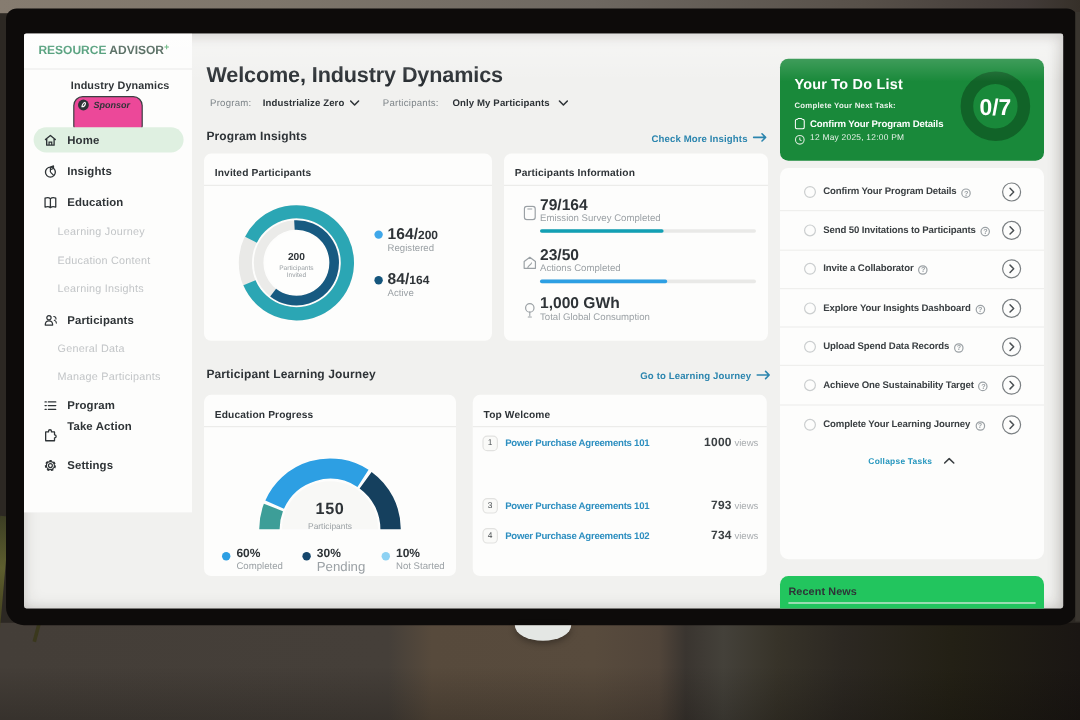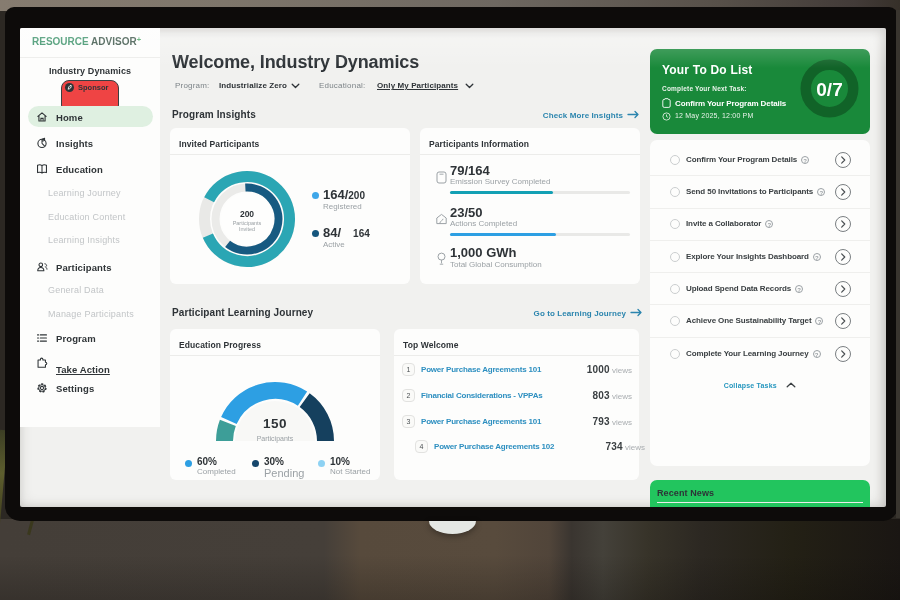--- a/index.html
+++ b/index.html
@@ -68,22 +68,22 @@
   <div class="abs" id="bezelEdge"></div>
   <div class="abs" id="standtop"></div>
 
   <div class="abs" id="screen">
 
     <div class="abs" id="sidebar">
       <div class="abs" style="left:12px; top:7px; font-size:10px; font-weight:bold; letter-spacing:0px; white-space:nowrap;">
         <span style="color:#2e8a5f;">RESOURCE</span> <span style="color:#2f4a3d;">ADVISOR</span><span style="color:#42a35e; font-size:7.5px; vertical-align:3px;">+</span>
       </div>
       <div class="abs" style="left:0; top:29px; width:140px; height:1px; background:#ececea;"></div>
-      <div class="abs" style="left:0; top:38px; width:140px; text-align:center; font-size:9px; font-weight:bold; color:#2f3437; letter-spacing:0.1px;">Industry Dynamics</div>
-      <div class="abs" style="left:41px; top:52px; width:58px; height:33px; border:1.3px solid #3a3f42; border-radius:8px; background:#ef4444;">
+      <div class="abs" style="left:0; top:38px; width:140px; text-align:left; font-size:9px; font-weight:bold; color:#2f3437; letter-spacing:0.1px;padding-left:39px;">Industry Dynamics</div>
+      <div class="abs" style="left:41px; top:52px; width:58px; height:33px; border:1.3px solid #3a3f42; border-radius:8px; background:#ec4899;font-style:italic;">
         <span class="abs" style="left:3px; top:1.8px; width:9px; height:9px; border-radius:50%; background:#2f3437;"></span>
         <svg class="abs" style="left:3px; top:1.8px;" width="9" height="9" viewBox="0 0 9 9">
           <path d="M6 2.2 C4.2 2.8 3.4 4.2 3.2 6.4 M3.2 6 C5.6 6 6.2 4.4 6.3 2.3" stroke="#fff" stroke-width="0.9" fill="none"></path>
         </svg>
         <span class="abs" style="left:16px; top:2.2px; font-size:7.5px; font-weight:bold; color:#2f3437;">Sponsor</span>
       </div>
 
       <div class="abs" style="left:8px; top:78px; width:125px; height:21px; background:#dff0e1; border-radius:10.5px;"></div>
 
       <svg class="sicon" style="top:82.5px;" viewBox="0 0 14 14">
@@ -118,39 +118,39 @@
       <div class="subitem" style="top:280.5px;">Manage Participants</div>
 
       <svg class="sicon" style="top:303.5px;" viewBox="0 0 14 14">
         <path d="M1.8 3.4 H3 M1.8 7 H3 M1.8 10.6 H3 M5 3.4 H12.2 M5 7 H12.2 M5 10.6 H12.2" stroke="#2f3437" stroke-width="1.3" stroke-linecap="round"></path>
       </svg>
       <div class="sideitem" style="top:304.5px;">Program</div>
 
       <svg class="sicon" style="top:328.5px;" viewBox="0 0 14 14">
         <path d="M5.2 2.6 C5.2 1.8 5.9 1.3 6.6 1.3 C7.3 1.3 8 1.8 8 2.6 L8 3.4 H11 V6.2 C11.8 6.2 12.6 6.9 12.6 7.7 C12.6 8.5 11.8 9.2 11 9.2 V12 H2.4 V3.4 H5.2 Z" fill="none" stroke="#2f3437" stroke-width="1.25" stroke-linejoin="round"></path>
       </svg>
-      <div class="sideitem" style="top:336px;text-decoration:underline;">Take Action</div>
+      <div class="sideitem" style="top:322px;">Take Action</div>
 
       <svg class="sicon" style="top:353.5px;" viewBox="0 0 14 14">
         <circle cx="7" cy="7" r="1.9" fill="none" stroke="#2f3437" stroke-width="1.2"></circle>
         <circle cx="7" cy="7" r="4.6" fill="none" stroke="#2f3437" stroke-width="1.6" stroke-dasharray="2.4 1.62"></circle>
         <circle cx="7" cy="7" r="3.9" fill="none" stroke="#2f3437" stroke-width="1.1"></circle>
       </svg>
       <div class="sideitem" style="top:354.5px;">Settings</div>
     </div>
 
     <div class="abs h1" style="left:152px; top:23.5px;">Welcome, Industry Dynamics</div>
 
     <div class="abs" style="left:155px; top:53px; font-size:8px; color:#7d8488; letter-spacing:0.2px;">Program:</div>
     <div class="abs" style="left:199px; top:53px; font-size:8px; font-weight:bold; color:#2e3337; letter-spacing:0.1px;">Industrialize Zero</div>
     <svg class="abs" style="left:271px; top:55px;" width="9" height="6" viewBox="0 0 9 6">
       <path d="M1.2 1.2 L4.5 4.5 L7.8 1.2" fill="none" stroke="#2e3337" stroke-width="1.3" stroke-linecap="round" stroke-linejoin="round"></path>
     </svg>
-    <div class="abs" style="left:299px; top:53px; font-size:8px; color:#7d8488; letter-spacing:0.2px;">Educational:</div>
-    <div class="abs" style="left:357px; top:53px; font-size:8px; font-weight:bold; color:#2e3337; letter-spacing:0.1px;text-decoration:underline;">Only My Participants</div>
+    <div class="abs" style="left:299px; top:53px; font-size:8px; color:#7d8488; letter-spacing:0.2px;">Participants:</div>
+    <div class="abs" style="left:357px; top:53px; font-size:8px; font-weight:bold; color:#2e3337; letter-spacing:0.1px;">Only My Participants</div>
     <svg class="abs" style="left:445px; top:55px;" width="9" height="6" viewBox="0 0 9 6">
       <path d="M1.2 1.2 L4.5 4.5 L7.8 1.2" fill="none" stroke="#2e3337" stroke-width="1.3" stroke-linecap="round" stroke-linejoin="round"></path>
     </svg>
 
     <div class="abs sechead" style="left:152px; top:81px;">Program Insights</div>
     <div class="abs tlink" style="left:503px; top:82.5px; width:100px; text-align:right;">Check More Insights</div>
     <svg class="abs" style="left:607px; top:82px;" width="13" height="9" viewBox="0 0 13 9">
       <path d="M1 4.5 H11 M8 1.5 L11 4.5 L8 7.5" fill="none" stroke="#2b85ae" stroke-width="1.3" stroke-linecap="round" stroke-linejoin="round"></path>
     </svg>
 
@@ -164,21 +164,21 @@
         <path d="M 53.35 23.54 A 31.5 31.5 0 1 1 35.60 79.83" fill="none" stroke="#175a81" stroke-width="8"></path>
         <circle cx="55" cy="55" r="26" fill="#fefefd"></circle>
         <text x="55" y="53" text-anchor="middle" font-size="8.5" font-weight="bold" fill="#2e3337">200</text>
         <text x="55" y="61" text-anchor="middle" font-size="5.5" fill="#9ba1a5">Participants</text>
         <text x="55" y="66.5" text-anchor="middle" font-size="5.5" fill="#9ba1a5">Invited</text>
       </svg>
       <span class="abs" style="left:141.5px; top:63.5px; width:7px; height:7px; border-radius:50%; background:#3fa7e9;"></span>
       <div class="abs" style="left:153px; top:59px; font-size:13px; font-weight:bold; color:#2e3337;">164/<span style="font-size:10px;">200</span></div>
       <div class="abs grey" style="left:153px; top:74px; font-size:8px;">Registered</div>
       <span class="abs" style="left:141.5px; top:101.5px; width:7px; height:7px; border-radius:50%; background:#15567d;"></span>
-      <div class="abs" style="left:153px; top:97px; font-size:13px; font-weight:bold; color:#2e3337;">84/<span style="font-size:10px;margin-left:12px;">164</span></div>
+      <div class="abs" style="left:153px; top:97px; font-size:13px; font-weight:bold; color:#2e3337;">84/<span style="font-size:10px;">164</span></div>
       <div class="abs grey" style="left:153px; top:112px; font-size:8px;">Active</div>
     </div>
 
     <div class="card" style="left:400px; top:100px; width:220px; height:156px;">
       <div class="cardhead">Participants Information</div>
       <div class="carddiv"></div>
       <svg class="abs" style="left:16px; top:43px;" width="11" height="13" viewBox="0 0 11 13">
         <rect x="1" y="1" width="9" height="11" rx="2" fill="none" stroke="#9ba1a5" stroke-width="1"></rect>
         <path d="M3.5 3.2 H7.5" stroke="#9ba1a5" stroke-width="0.9"></path>
       </svg>
@@ -235,31 +235,26 @@
     </div>
 
     <div class="card" style="left:374px; top:301px; width:245px; height:151px;">
       <div class="cardhead">Top Welcome</div>
       <div class="carddiv"></div>
       <div class="lrow" style="top:34px;">
         <span class="lnum">1</span>
         <span class="llink">Power Purchase Agreements 101</span>
         <span class="lviews"><b>1000</b> views</span>
       </div>
-      <div class="lrow" style="top:60px;">
-        <span class="lnum">2</span>
-        <span class="llink">Financial Considerations - VPPAs</span>
-        <span class="lviews"><b>803</b> views</span>
-      </div>
       <div class="lrow" style="top:85.5px;">
         <span class="lnum">3</span>
         <span class="llink">Power Purchase Agreements 101</span>
         <span class="lviews"><b>793</b> views</span>
       </div>
-      <div class="lrow" style="top:111px;margin-left:13px;">
+      <div class="lrow" style="top:111px;">
         <span class="lnum">4</span>
         <span class="llink">Power Purchase Agreements 102</span>
         <span class="lviews"><b>734</b> views</span>
       </div>
     </div>
 
     <div class="abs" style="left:630px; top:21px; width:220px; height:85px; background:#19893a; border-radius:7px;">
       <div class="abs" style="left:12px; top:14px; font-size:12px; font-weight:bold; color:#fff; letter-spacing:0.2px;">Your To Do List</div>
       <div class="abs" style="left:12px; top:35.5px; font-size:6.5px; font-weight:bold; color:#e9f3ea; letter-spacing:0.2px;">Complete Your Next Task:</div>
       <svg class="abs" style="left:12px; top:49px;" width="9" height="10" viewBox="0 0 9 10">

